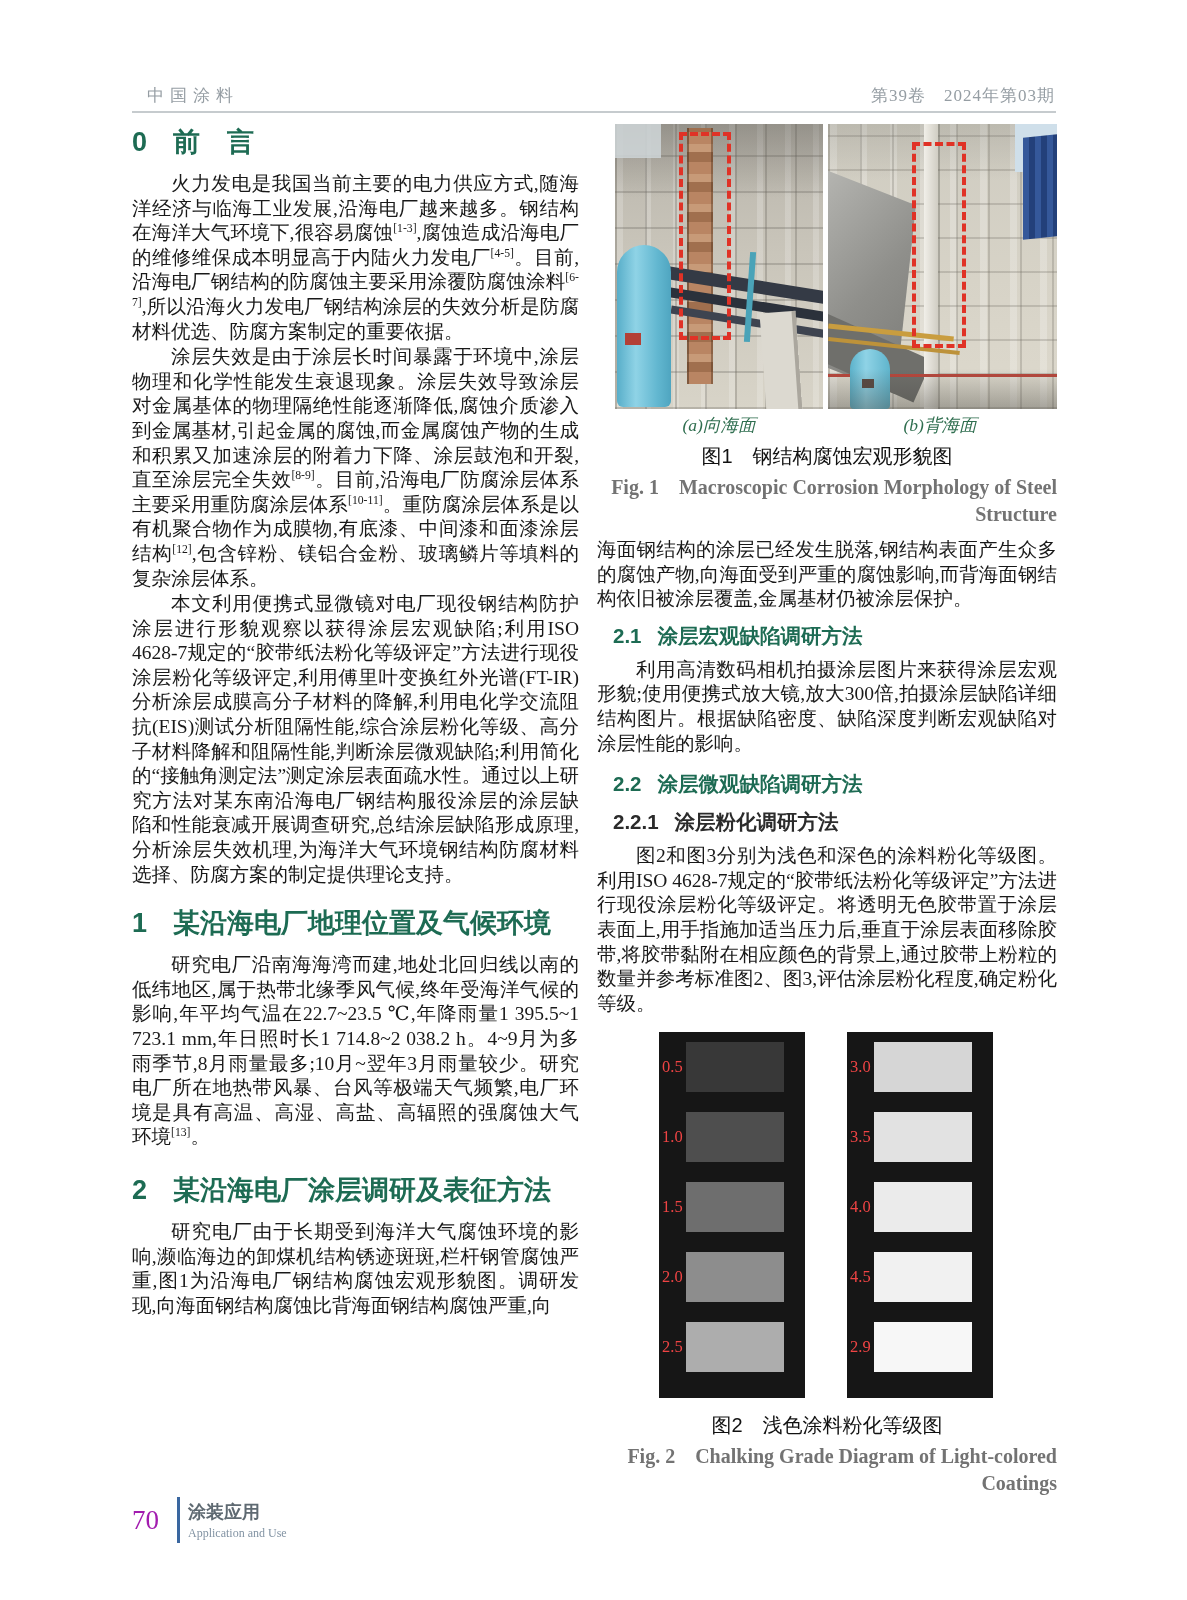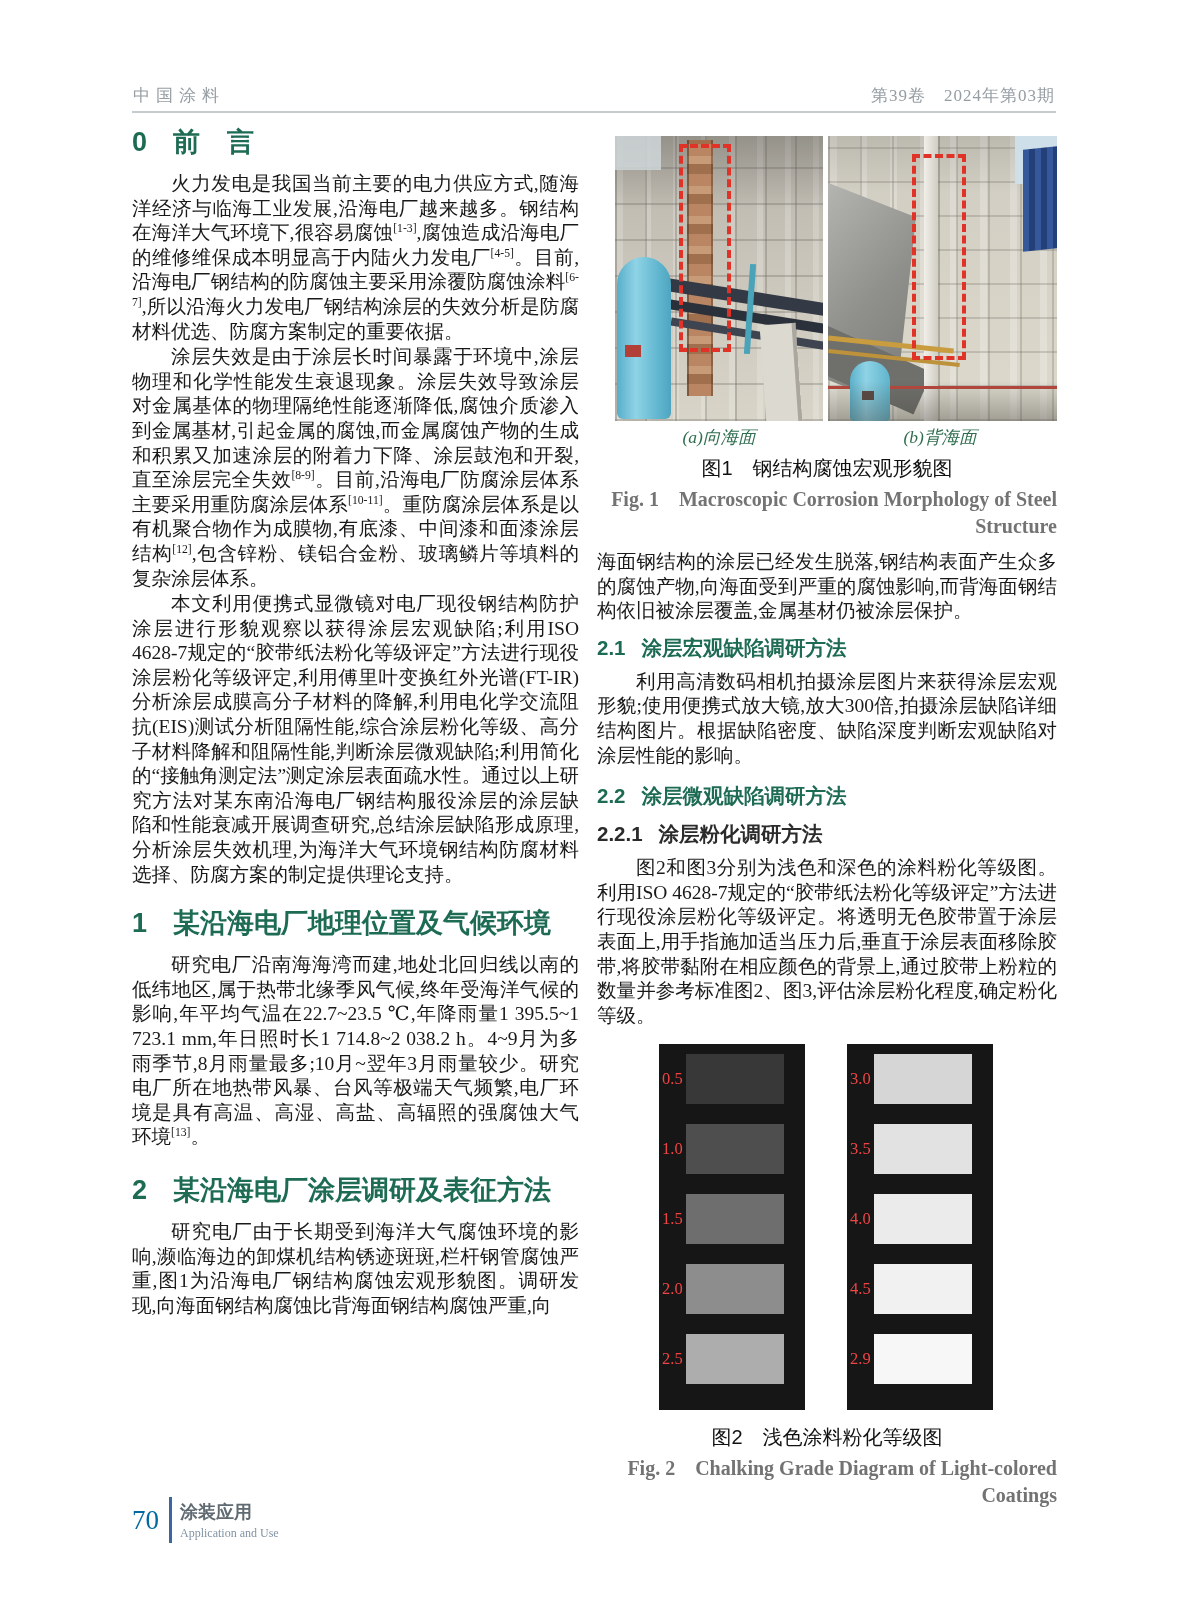--- a/index.html
+++ b/index.html
@@ -1,30 +1,30 @@
 <!DOCTYPE html>
 <html><head>
 <meta charset="utf-8">
 <style>
   html,body{margin:0;padding:0;background:#ffffff;}
   .page{position:relative;width:1187px;height:1600px;background:#fff;overflow:hidden;
         font-family:"Liberation Serif","DejaVu Serif",serif;color:#191919;}
   
-  .hdr-left{position:absolute;left:133px;top:84px;font-size:17px;color:#959da3;letter-spacing:6px;}
+  .hdr-left{position:absolute;left:147px;top:84px;font-size:17px;color:#959da3;letter-spacing:6px;}
   .hdr-right{position:absolute;right:132px;top:84px;font-size:17px;color:#959da3;letter-spacing:1px;}
   .hdr-rule{position:absolute;left:132px;top:111px;width:924px;height:2px;background:#c6cbce;}
   
   .col-left{position:absolute;left:132px;top:124px;width:447px;}
-  .col-right{position:absolute;left:597px;top:136px;width:460px;}
+  .col-right{position:absolute;left:597px;top:124px;width:460px;}
   
   .sec-h{display:flex;align-items:baseline;font-family:"Liberation Sans","DejaVu Sans",sans-serif;
          font-weight:bold;color:#1d6b53;font-size:27px;margin:0 0 12px 0;}
   .sec-h .num{margin-right:26px;}
   .sub-h{display:flex;align-items:baseline;font-family:"Liberation Sans","DejaVu Sans",sans-serif;
-         font-weight:bold;color:#1d6b53;font-size:20.5px;margin:10px 0 8px 0;}
+         font-weight:bold;color:#1d6b53;font-size:20.5px;margin:10px 0 8px 16px;}
   .sub-h .num{margin-right:16px;}
   .sub-h.dark{color:#2b2b2b;font-weight:600;}
   
   .para{font-size:19.5px;line-height:24.6px;text-align:justify;text-indent:2em;margin:0 0 1px 0;}
   .para.noindent{text-indent:0;}
   sup{font-size:0.6em;line-height:0;}
   
   .photos{display:flex;gap:5px;margin-left:18px;}
   .photo{position:relative;height:285px;overflow:hidden;}
   .photo-a{width:208px;
@@ -82,21 +82,21 @@
   .fig-en{font-weight:bold;font-size:20px;text-align:right;margin-top:4px;color:#737373;line-height:27px;}
   
   .chalk-wrap{display:flex;gap:42px;margin-left:62px;margin-top:16px;}
   .chalk-panel{background:#161616;width:146px;padding:8px 0 26px 0;}
   .chalk-row{display:flex;align-items:center;margin-top:20px;}
   .chalk-row:first-child{margin-top:2px;}
   .chalk-row .sw-label{width:24px;color:#ef4444;font-size:16.5px;padding-left:3px;}
   .chalk-row .swatch{width:98px;height:50px;}
   
   .footer{position:absolute;left:132px;top:1497px;display:flex;align-items:center;}
-  .footer .pg{font-size:27px;color:#0369a1;margin-right:10px;}
+  .footer .pg{font-size:27px;color:#a21caf;margin-right:18px;}
   .footer .fbar{width:3px;height:46px;background:#3a67a0;margin-right:8px;}
   .footer .fcn{font-family:"Liberation Sans","DejaVu Sans",sans-serif;font-weight:bold;
                font-size:18px;color:#5f6a72;}
   .footer .fen{font-size:12px;color:#8293a3;margin-top:2px;}
 </style>
 </head>
 <body>
 
 <div class="page">
 

